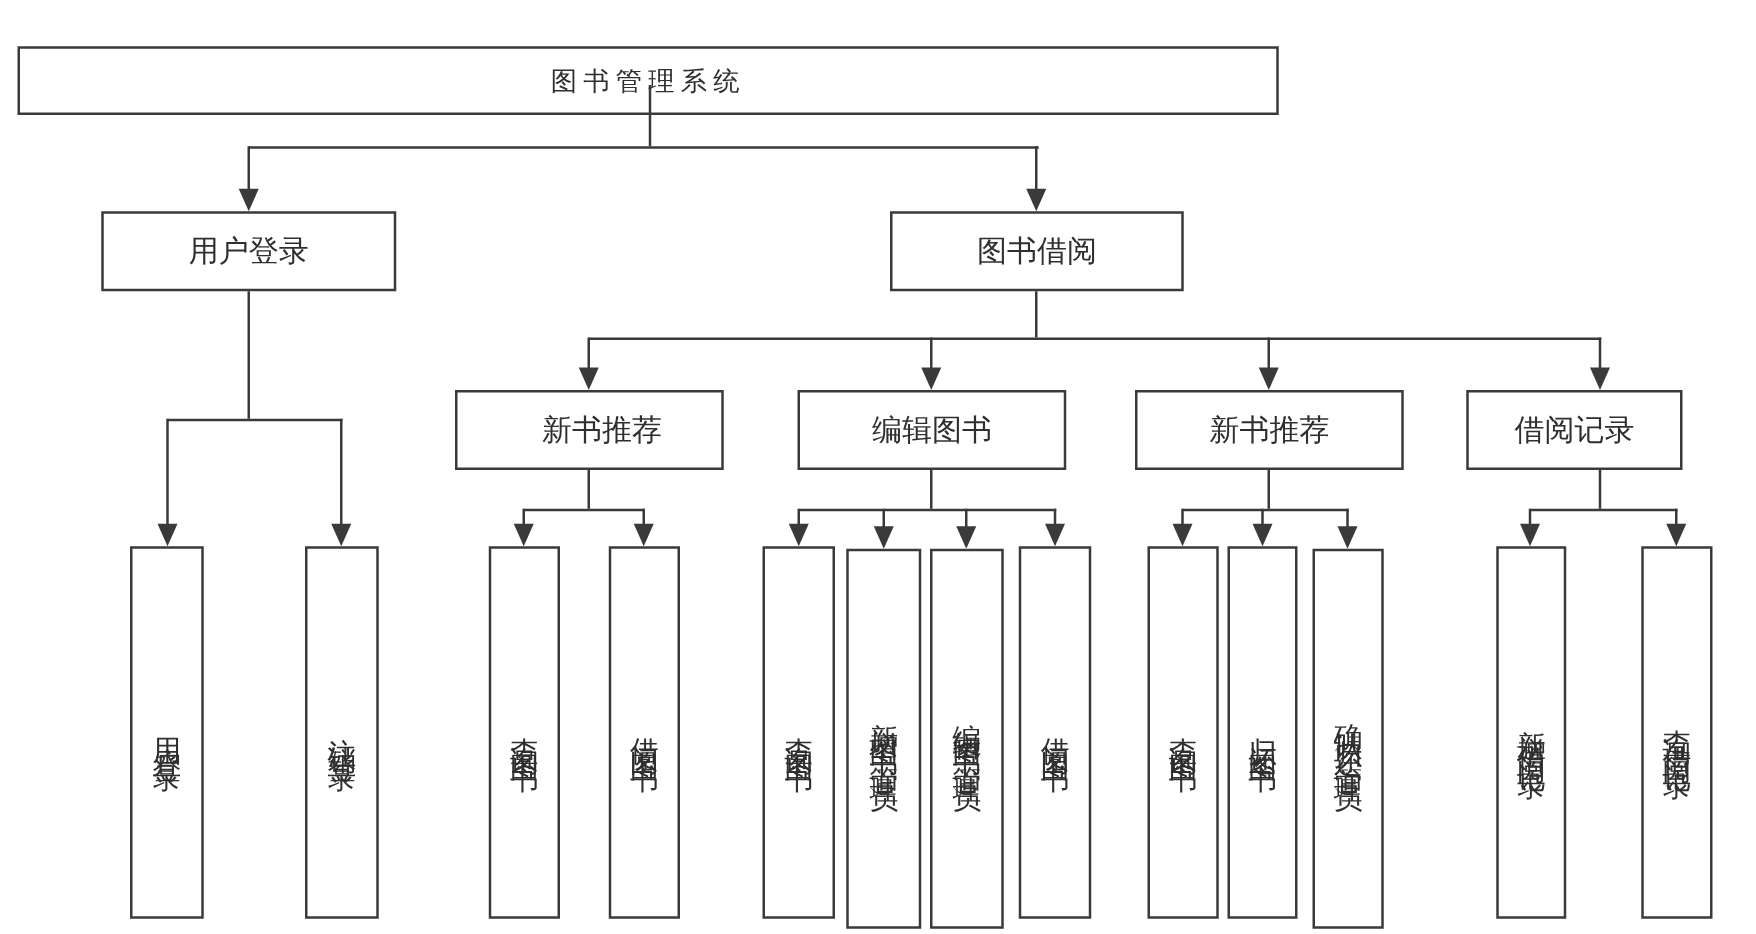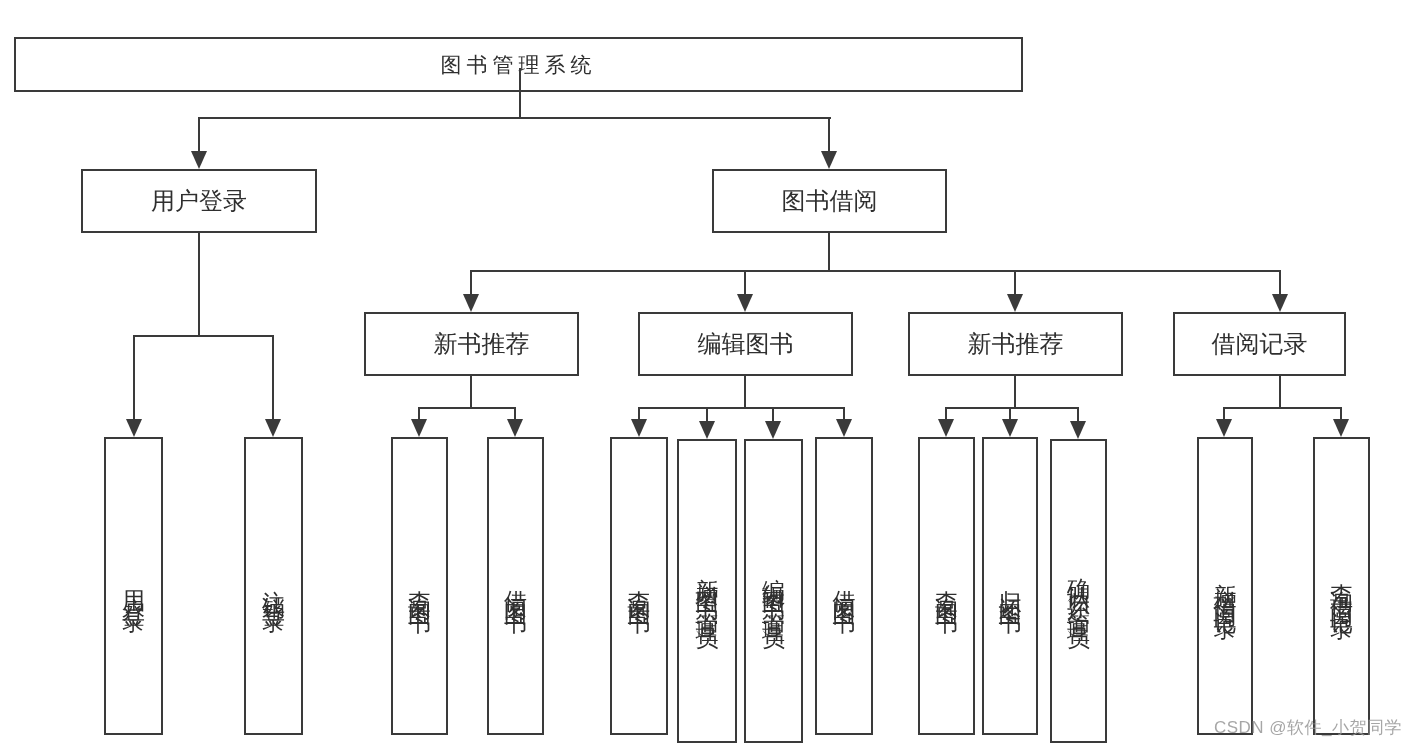--- a/index.html
+++ b/index.html
@@ -131,15 +131,14 @@
   <div class="node v-node" style="left:744px;top:439px;width:59px;height:304px;">编辑图书（管理员）</div>
   <div class="node v-node" style="left:815px;top:437px;width:58px;height:298px;">借阅图书</div>
 
   <div class="node v-node" style="left:918px;top:437px;width:57px;height:298px;">查询图书</div>
   <div class="node v-node" style="left:982px;top:437px;width:56px;height:298px;">归还图书</div>
   <div class="node v-node" style="left:1050px;top:439px;width:57px;height:304px;">确认归还（管理员）</div>
 
   <div class="node v-node" style="left:1197px;top:437px;width:56px;height:298px;">新增借阅记录</div>
   <div class="node v-node" style="left:1313px;top:437px;width:57px;height:298px;">查询借阅记录</div>
 
-  <div class="watermark">CSDN @软件_小贺同学</div>
 
 </div>
 
 </body></html>

